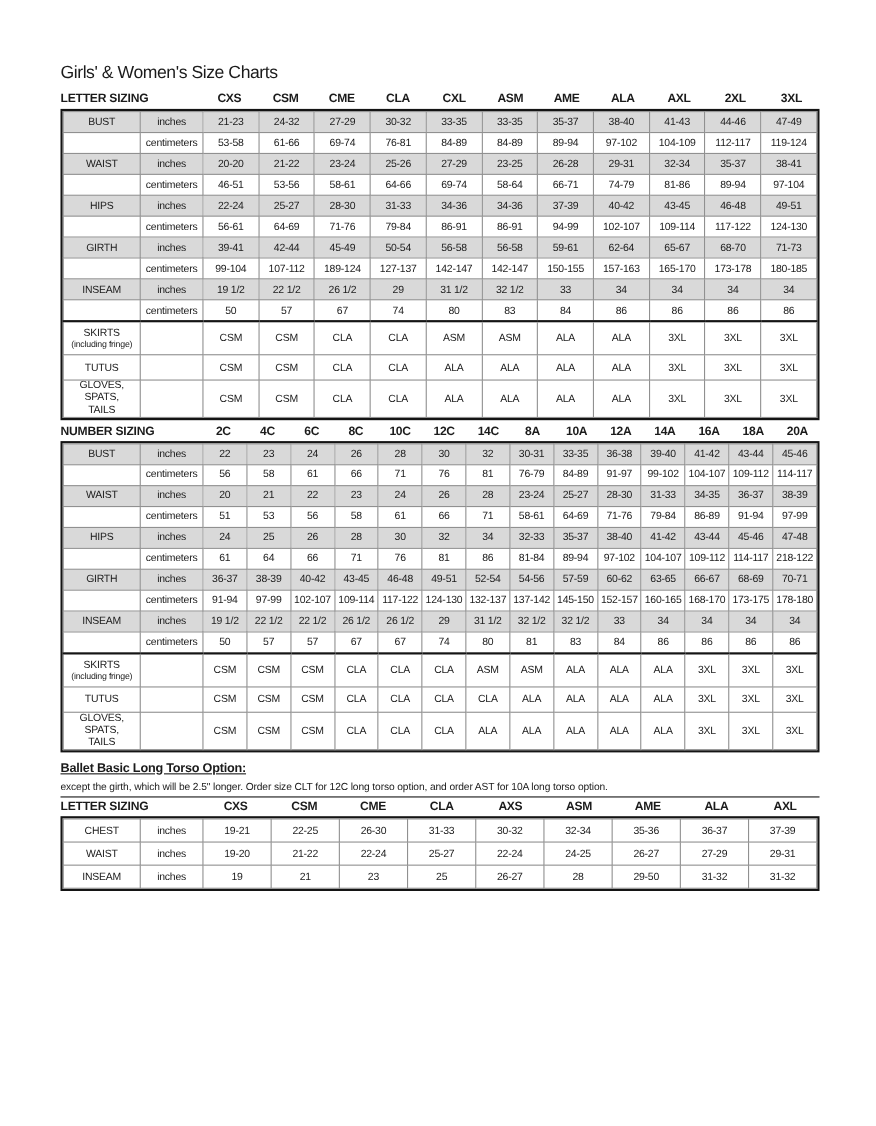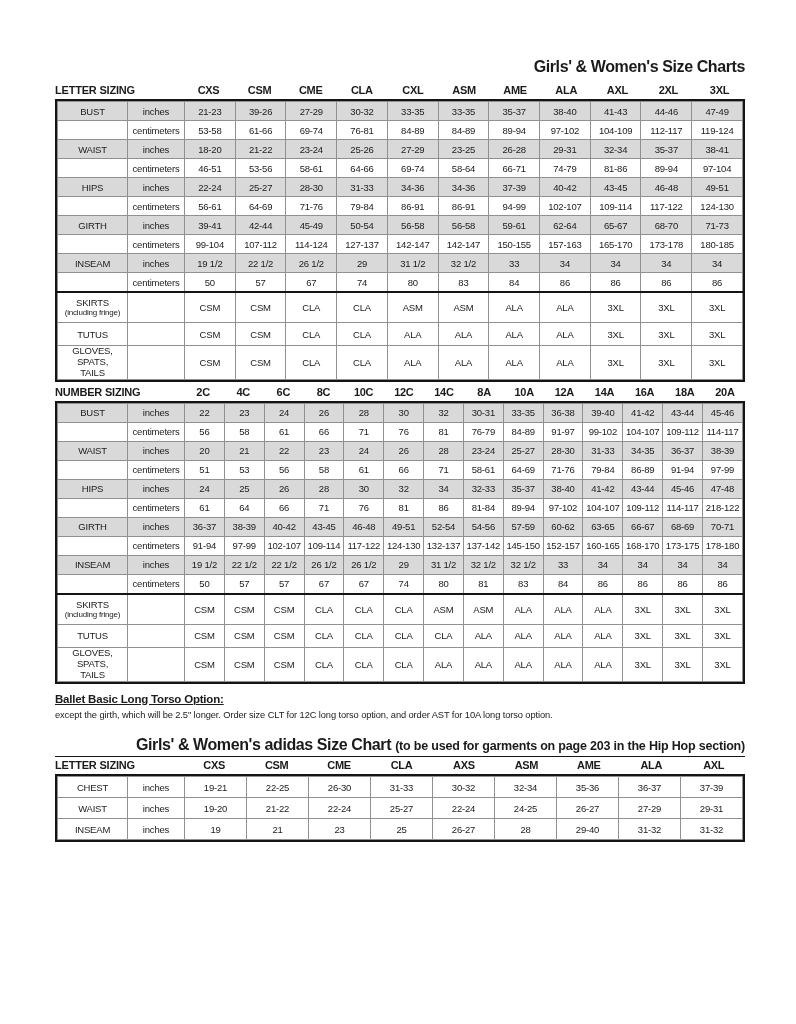--- a/index.html
+++ b/index.html
@@ -3,21 +3,21 @@
 <meta charset="utf-8">
 <style>
   html,body{margin:0;padding:0;}
   body{
     width:796px;height:1024px;background:#ffffff;position:relative;
     font-family:"Liberation Sans",sans-serif;color:#1b1b1b;
     -webkit-font-smoothing:antialiased;
   }
   .content{position:absolute;left:55px;top:58px;width:690px;}
 
-  .chart-title{font-size:16px;font-weight:bold;letter-spacing:-0.4px;margin:0 0 6px 0;text-align:right;}
+  .chart-title{font-size:16px;font-weight:normal;letter-spacing:-0.4px;margin:0 0 6px 0;}
   .chart-title .suffix{font-size:12.5px;letter-spacing:-0.2px;}
 
   
   .tbl-header{display:flex;align-items:flex-end;padding:2px 0 3px 0;}
   .tbl-header .hdr-label{width:128px;flex:0 0 128px;font-weight:bold;font-size:11px;letter-spacing:-0.2px;}
   .tbl-header .hdr-col{flex:1 1 0;text-align:center;font-weight:bold;font-size:11px;letter-spacing:-0.3px;}
   .rule-top{border-top:1px solid #141414;margin-top:2px;}
 
   .tbl-frame{border:2.5px solid #141414;margin-bottom:2px;}
   table.size-table{width:100%;border-collapse:collapse;table-layout:fixed;}
@@ -76,21 +76,21 @@
             <col>
             <col>
             <col>
             <col>
           </colgroup>
           <tbody>
             <tr class="shaded">
               <td class="row-label">BUST</td>
               <td class="unit-label">inches</td>
               <td>21-23</td>
-              <td>39-26</td>
+              <td>24-32</td>
               <td>27-29</td>
               <td>30-32</td>
               <td>33-35</td>
               <td class="divider-med">33-35</td>
               <td>35-37</td>
               <td>38-40</td>
               <td>41-43</td>
               <td>44-46</td>
               <td>47-49</td>
             </tr>
@@ -105,21 +105,21 @@
               <td class="divider-med">84-89</td>
               <td>89-94</td>
               <td>97-102</td>
               <td>104-109</td>
               <td>112-117</td>
               <td>119-124</td>
             </tr>
             <tr class="shaded">
               <td class="row-label">WAIST</td>
               <td class="unit-label">inches</td>
-              <td>18-20</td>
+              <td>20-20</td>
               <td>21-22</td>
               <td>23-24</td>
               <td>25-26</td>
               <td>27-29</td>
               <td class="divider-med">23-25</td>
               <td>26-28</td>
               <td>29-31</td>
               <td>32-34</td>
               <td>35-37</td>
               <td>38-41</td>
@@ -182,21 +182,21 @@
               <td>62-64</td>
               <td>65-67</td>
               <td>68-70</td>
               <td>71-73</td>
             </tr>
             <tr>
               <td class="row-label"></td>
               <td class="unit-label">centimeters</td>
               <td>99-104</td>
               <td>107-112</td>
-              <td>114-124</td>
+              <td>189-124</td>
               <td>127-137</td>
               <td>142-147</td>
               <td class="divider-med">142-147</td>
               <td>150-155</td>
               <td>157-163</td>
               <td>165-170</td>
               <td>173-178</td>
               <td>180-185</td>
             </tr>
             <tr class="shaded">
@@ -567,23 +567,20 @@
           </tbody>
         </table>
       </div>
     </div>
 
   <div class="note-block">
     <div class="note-head">Ballet Basic Long Torso Option:</div>
     <div class="note-line">except the girth, which will be 2.5" longer. Order size CLT for 12C long torso option, and order AST for 10A long torso option.</div>
   </div>
 
-  <div class="title2-wrap">
-    <h1 class="chart-title" style="margin-bottom:2px;"><span>Girls' &amp; Women's adidas Size Chart</span> <span class="suffix">(to be used for garments on page 203 in the Hip Hop section)</span></h1>
-  </div>
 
   <div>
       <div class="tbl-header rule-top">
         <div class="hdr-label">LETTER SIZING</div>
         <div class="hdr-col">CXS</div>
         <div class="hdr-col">CSM</div>
         <div class="hdr-col">CME</div>
         <div class="hdr-col">CLA</div>
         <div class="hdr-col">AXS</div>
         <div class="hdr-col">ASM</div>
@@ -635,21 +632,21 @@
             </tr>
             <tr>
               <td class="row-label" style="height: 20px;">INSEAM</td>
               <td class="unit-label" style="height: 20px;">inches</td>
               <td style="height: 20px;">19</td>
               <td style="height: 20px;">21</td>
               <td style="height: 20px;">23</td>
               <td style="height: 20px;">25</td>
               <td style="height: 20px;">26-27</td>
               <td style="height: 20px;">28</td>
-              <td style="height: 20px;">29-40</td>
+              <td style="height: 20px;">29-50</td>
               <td style="height: 20px;">31-32</td>
               <td style="height: 20px;">31-32</td>
             </tr>
           </tbody>
         </table>
       </div>
     </div>
 
 </div>
 

